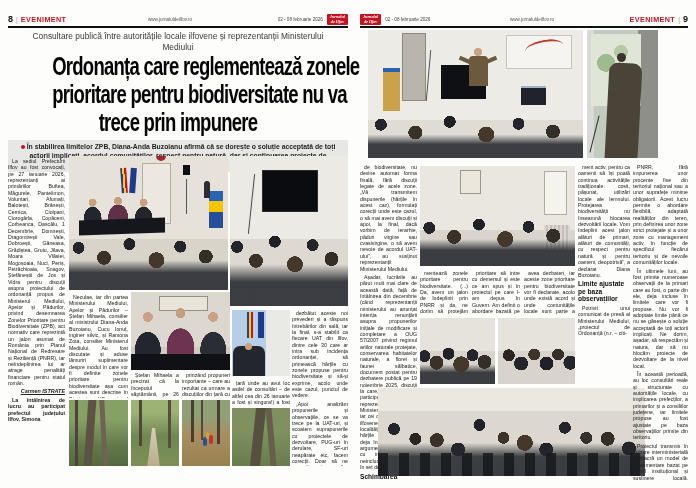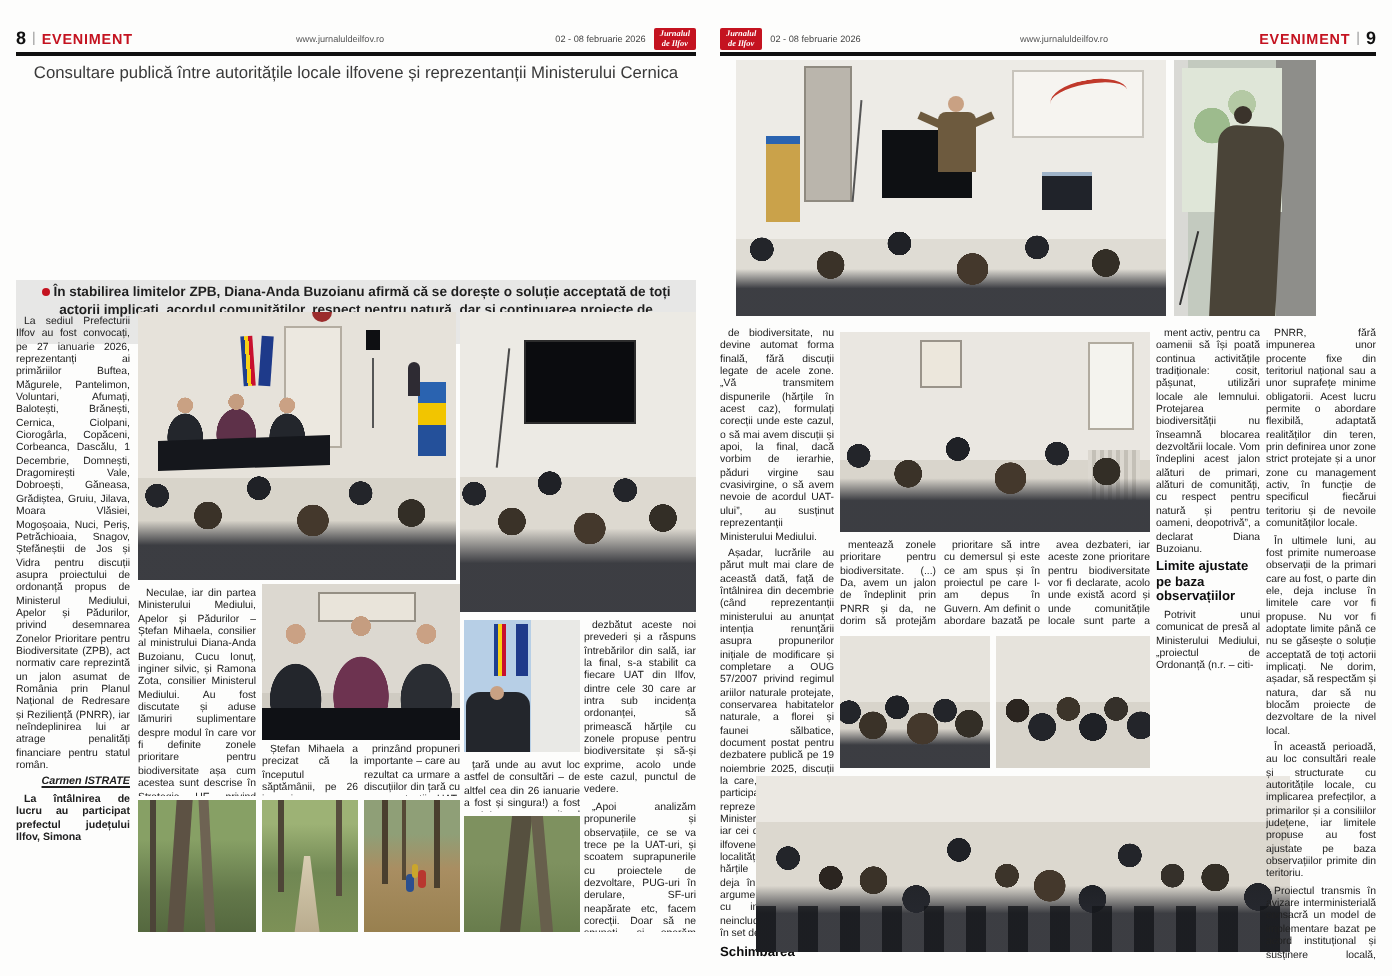--- a/index.html
+++ b/index.html
@@ -187,22 +187,27 @@
       <span class="site">www.jurnaluldeilfov.ro</span>
       <span class="sp"></span>
       <span class="date">02 - 08 februarie 2026</span>
       <span class="logo">
         <span>Jurnalul</span>
         <span>de Ilfov</span>
       </span>
     </div>
     <div class="rule"></div>
 
-    <div class="kicker">Consultare publică între autoritățile locale ilfovene și reprezentanții Ministerului Cernica</div>
-
+    <div class="kicker">Consultare publică între autoritățile locale ilfovene și reprezentanții Ministerului Mediului</div>
+
+    <div class="headline">
+      <div>Ordonanța care reglementează zonele</div>
+      <div>prioritare pentru biodiversitate nu va</div>
+      <div>trece prin impunere</div>
+    </div>
 
     <div class="deck">
       <span class="dot"></span><span>În stabilirea limitelor ZPB, Diana-Anda Buzoianu afirmă că se dorește o soluție acceptată de toți actorii implicați, acordul comunităților, respect pentru natură, dar și continuarea proiecte de dezvoltare de la nivel local</span>
     </div>
 
     <div class="txt" style="left:0;top:144px;width:57px;height:308px;">
       <p>La sediul Prefecturii Ilfov au fost convocați, pe 27 ianuarie 2026, reprezentanți ai primăriilor Buftea, Măgurele, Pantelimon, Voluntari, Afumați, Balotești, Brănești, Cernica, Ciolpani, Ciorogârla, Copăceni, Corbeanca, Dascălu, 1 Decembrie, Domnești, Dragomirești Vale, Dobroești, Găneasa, Grădiștea, Gruiu, Jilava, Moara Vlăsiei, Mogoșoaia, Nuci, Periș, Petrăchioaia, Snagov, Ștefăneștii de Jos și Vidra pentru discuții asupra proiectului de ordonanță propus de Ministerul Mediului, Apelor și Pădurilor, privind desemnarea Zonelor Prioritare pentru Biodiversitate (ZPB), act normativ care reprezintă un jalon asumat de România prin Planul Național de Redresare și Reziliență (PNRR), iar neîndeplinirea lui ar atrage penalități financiare pentru statul român.</p>
       <p class="byline">Carmen ISTRATE</p>
       <p class="note">La întâlnirea de lucru au participat prefectul județului Ilfov, Simona</p>
     </div>

